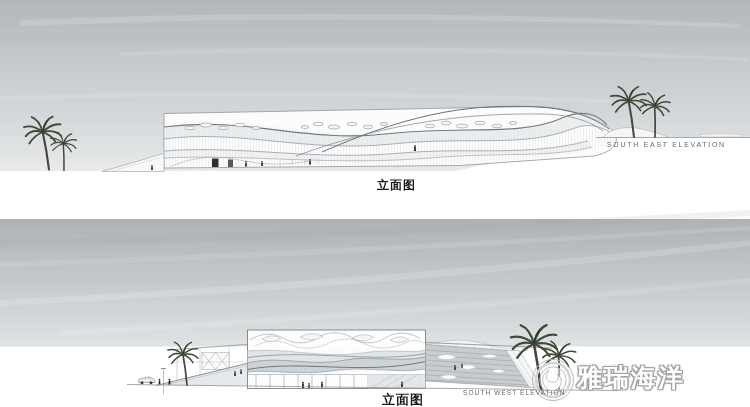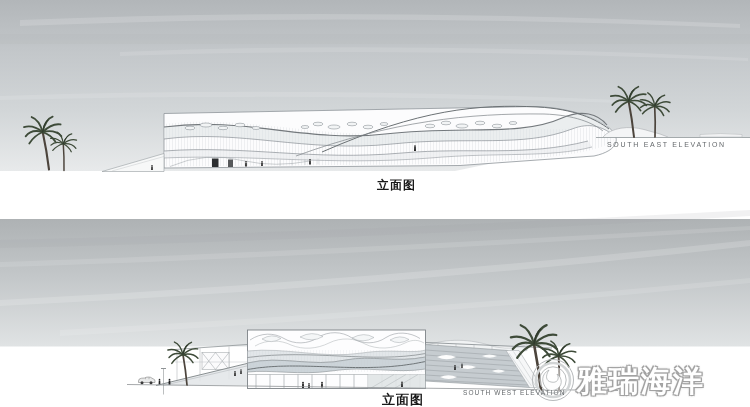--- a/index.html
+++ b/index.html
@@ -5,21 +5,21 @@
   html,body{margin:0;padding:0;background:#ffffff;}
   .stage{position:relative;width:750px;height:407px;overflow:hidden;background:#ffffff;
          font-family:"Liberation Sans",sans-serif;padding-left:40px;}
   .art{position:absolute;left:0;top:0;width:750px;height:407px;display:block;}
   .cn-label{position:absolute;font-weight:bold;color:#191919;letter-spacing:1px;white-space:nowrap;}
   #cn1{left:377px;top:177px;font-size:12px;}
   #cn2{left:382px;top:391px;font-size:13px;}
   .en-caption{position:absolute;color:#64686b;white-space:nowrap;font-weight:normal;}
   #en1{left:607px;top:141px;font-size:7px;letter-spacing:1.7px;}
   #en2{left:463px;top:389px;font-size:6.5px;letter-spacing:1.1px;}
-  .wm-text{position:absolute;left:577px;top:361px;font-size:30px;font-weight:bold;color:#ffffff;
+  .wm-text{position:absolute;left:577px;top:361px;font-size:25px;font-weight:bold;color:#ffffff;
            letter-spacing:2px;white-space:nowrap;
            text-shadow:-1.2px -1.2px 0 #a2a2a2,1.2px -1.2px 0 #a2a2a2,-1.2px 1.2px 0 #a2a2a2,
                         1.2px 1.2px 0 #a2a2a2,0 0 3px #8e8e8e;}
 </style>
 </head>
 <body>
 
 <div class="stage">
 
 <svg class="art" viewBox="0 0 750 407" xmlns="http://www.w3.org/2000/svg">

